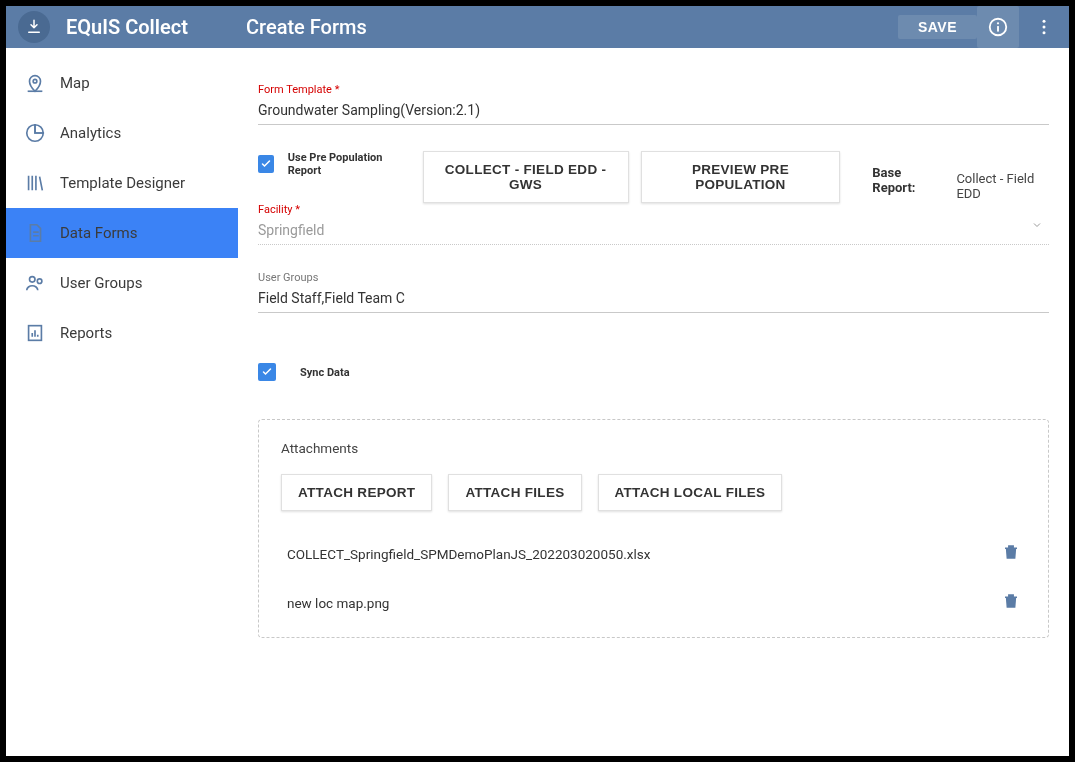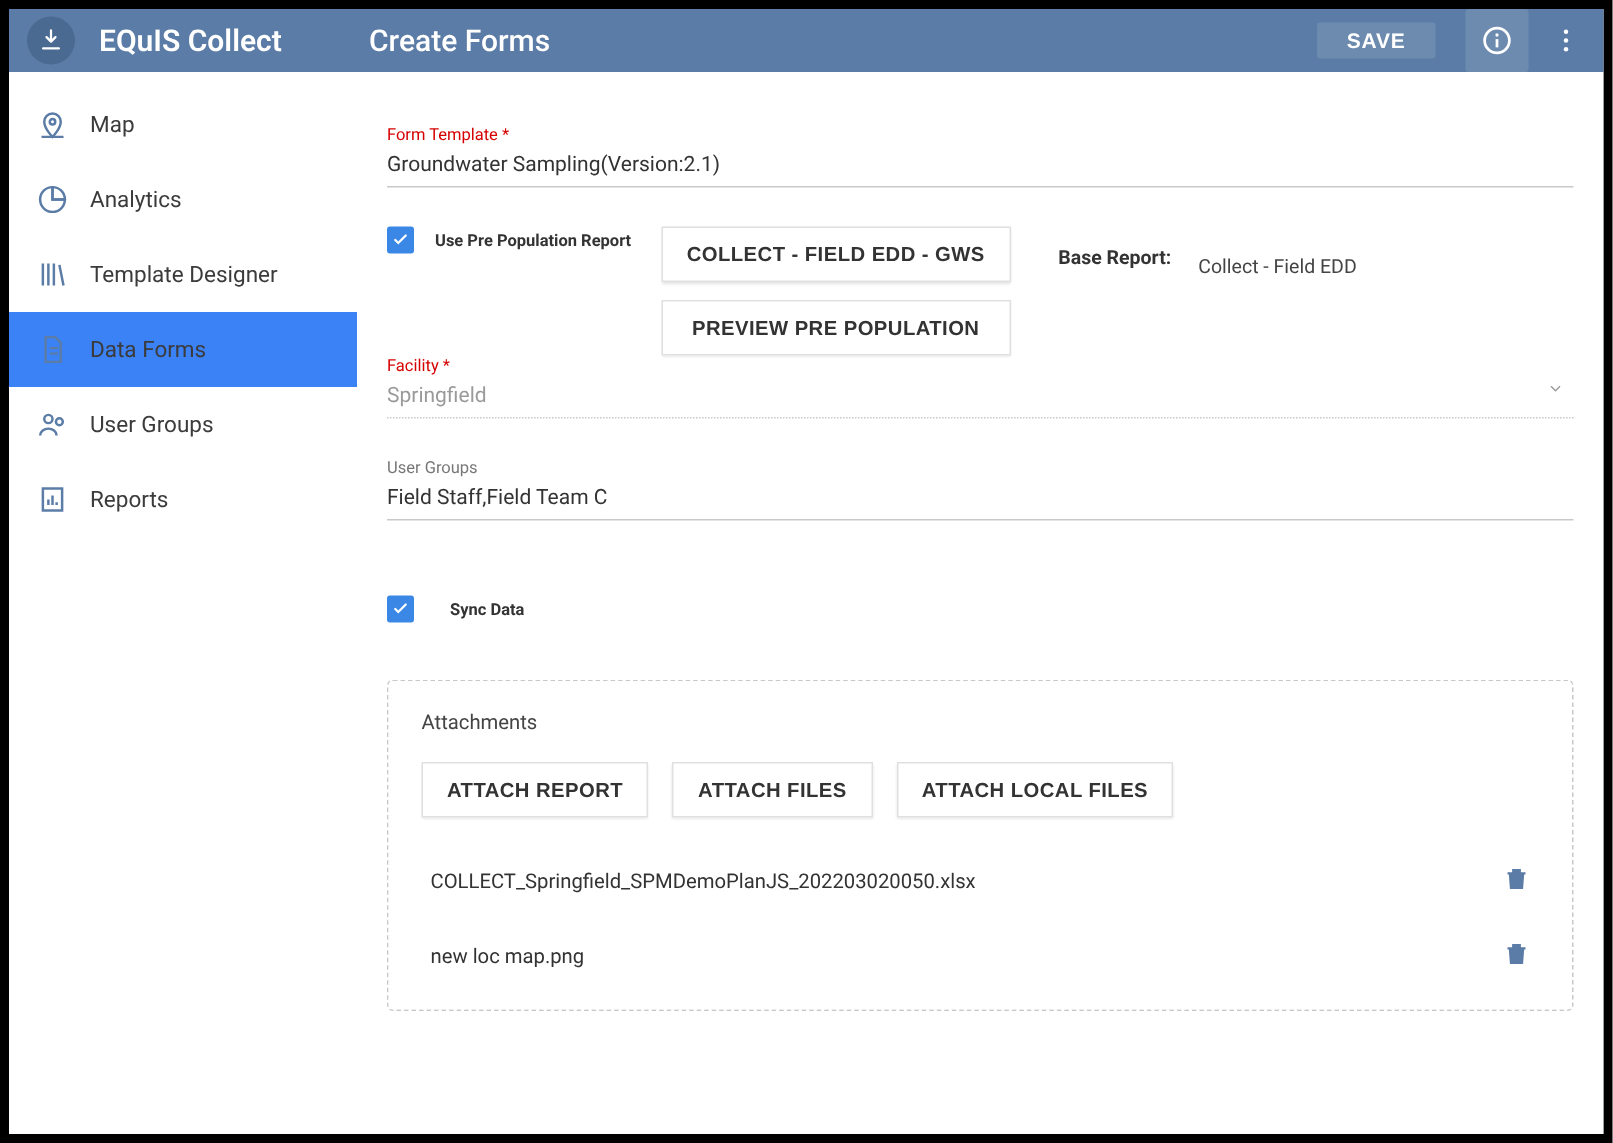--- a/index.html
+++ b/index.html
@@ -55,21 +55,21 @@
   .save-btn {
     background: #6d8baf;
     color: #fff;
     border: none;
     font-size: 14px;
     font-weight: 600;
     letter-spacing: .5px;
     padding: 4px 20px;
     border-radius: 2px;
     cursor: pointer;
-    margin-right: 20px;
+    margin-right: 0;
   }
   .icon-btn {
     width: 42px; height: 42px;
     background: #6d8baf;
     border: none;
     border-radius: 2px;
     display: flex;
     align-items: center;
     justify-content: center;
     cursor: pointer;
@@ -161,21 +161,21 @@
     color: #333;
   }
 
   .row-pp {
     display: flex;
     align-items: flex-start;
     gap: 14px;
     margin-top: 22px;
   }
   .pp-left { display:flex; align-items:center; gap:14px; }
-  .pp-buttons { display:flex; flex-direction:column; gap:12px; margin-left: 6px;}
+  .pp-buttons { display:flex; flex-direction:row; gap:12px; margin-left: 6px;}
   .white-btn {
     background: #fff;
     border: 1px solid #e0e0e0;
     box-shadow: 0 1px 2px rgba(0,0,0,.12);
     padding: 10px 16px;
     font-size: 13.5px;
     font-weight: 600;
     color: #333;
     cursor: pointer;
     letter-spacing: .3px;

